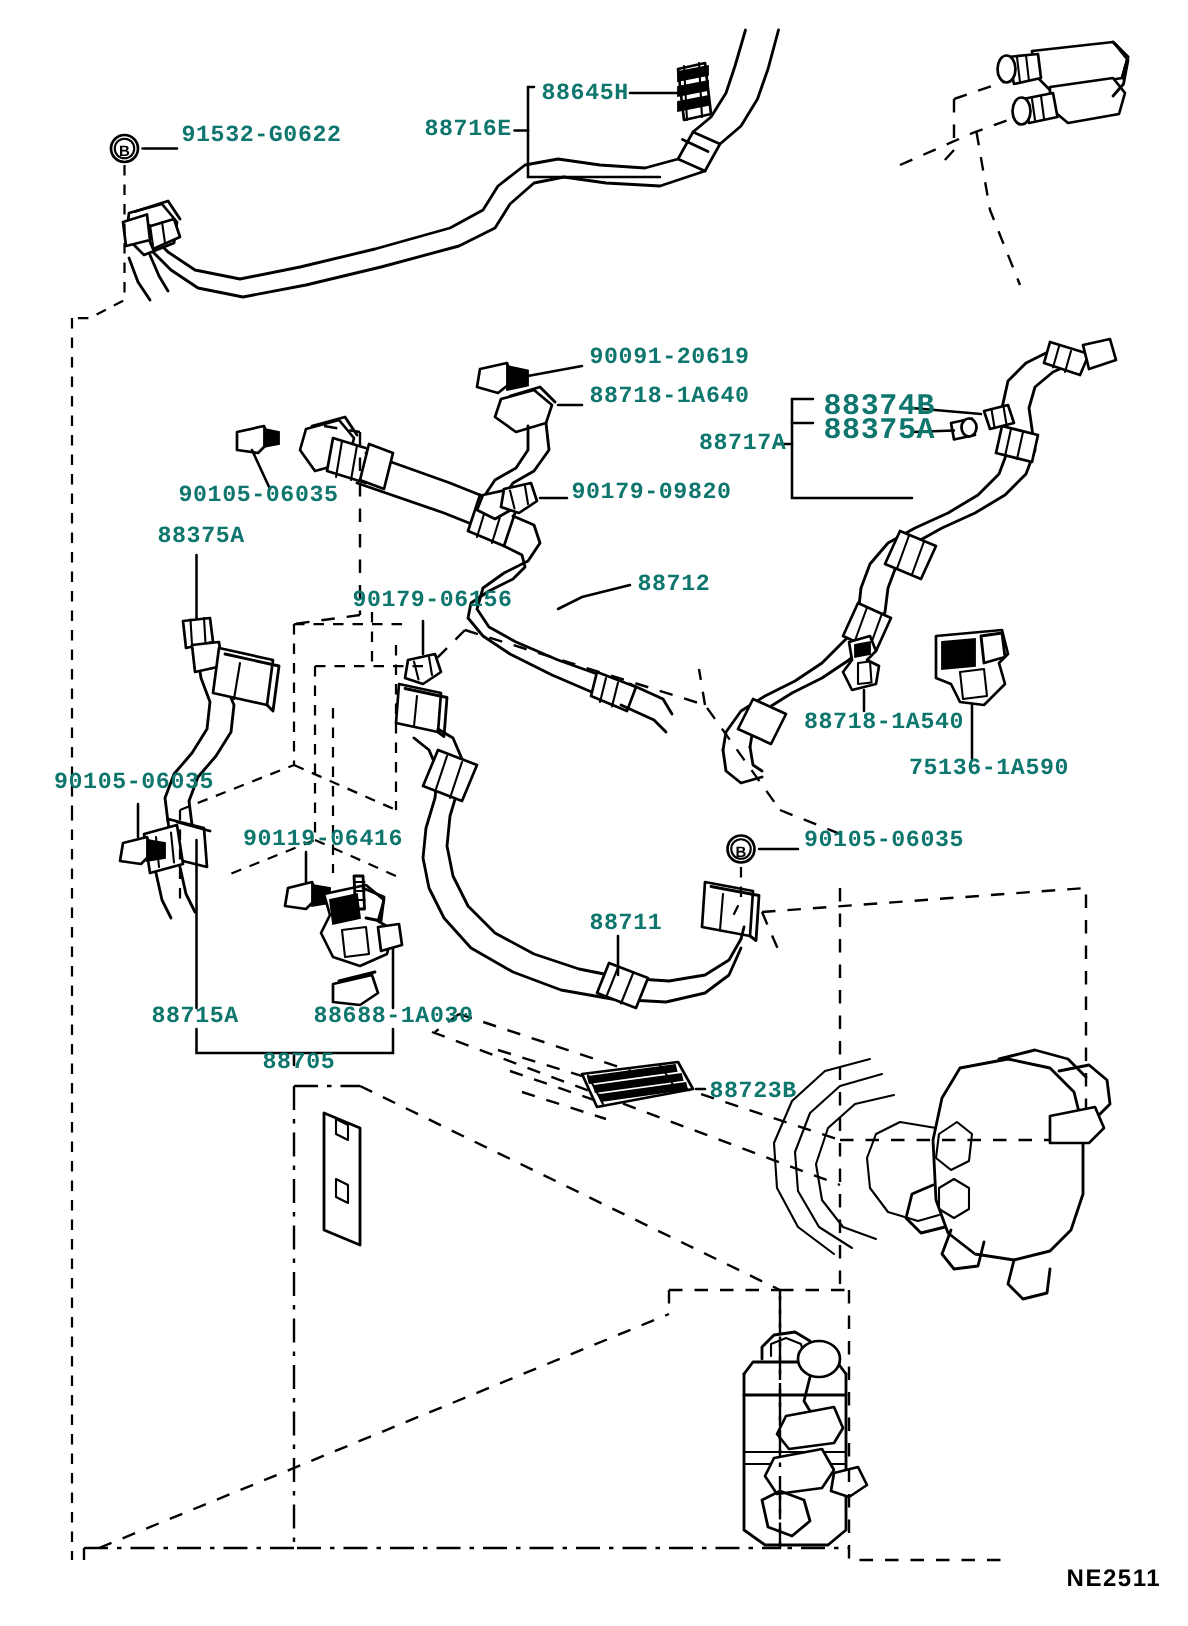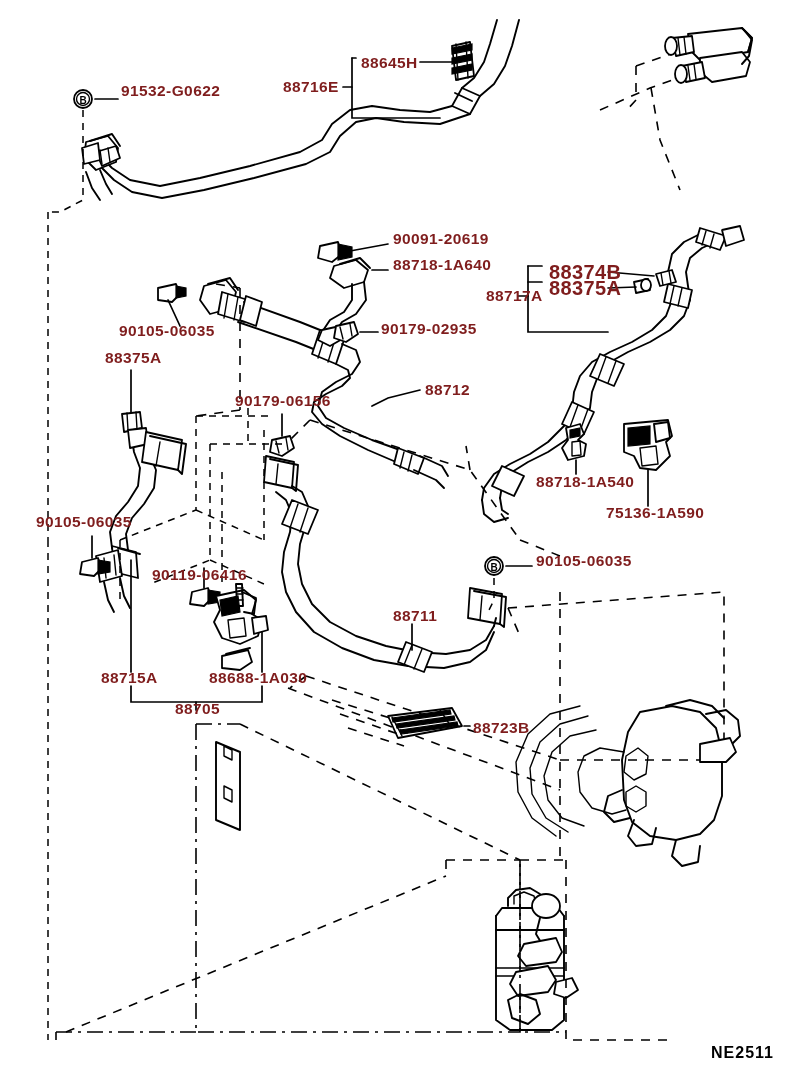--- a/index.html
+++ b/index.html
@@ -9,26 +9,26 @@
     font-family:"Liberation Sans", sans-serif;
     color:#000;
     overflow:hidden;
     position:relative;
   }
   #sheet{position:absolute;left:0;top:0;width:792px;height:1084px;}
   svg#diagram{position:absolute;left:0;top:0;width:792px;height:1084px;display:block;}
 
   .lbl{
     position:absolute;
-    font-family:Liberation Sans, sans-serif;
+    font-family:Liberation Mono, monospace;
     font-size:15.5px;
     font-weight:700;
     letter-spacing:0.4px;
     white-space:nowrap;
-    color:#7f1d1d;
+    color:#0f766e;
     line-height:1;
   }
   .lbl.small{font-size:20px;}
   .sheetcode{
     position:absolute;
     right:18px;bottom:22px;
     font-size:16px;font-weight:700;letter-spacing:1px;
     font-family:"Liberation Sans", sans-serif;
   }
 </style>
@@ -409,31 +409,31 @@
 
 </svg>
 
 <span class="lbl" style="left:121px;top:83px;">91532-G0622</span>
 <span class="lbl" style="left:361px;top:55px;">88645H</span>
 <span class="lbl" style="left:283px;top:79px;">88716E</span>
 <span class="lbl" style="left:393px;top:231px;">90091-20619</span>
 <span class="lbl" style="left:393px;top:257px;">88718-1A640</span>
 <span class="lbl small" style="left:549px;top:262px;">88374B</span>
 <span class="lbl small" style="left:549px;top:278px;">88375A</span>
-<span class="lbl" style="left:486px;top:288px;">88717A</span>
-<span class="lbl" style="left:381px;top:321px;">90179-02935</span>
+<span class="lbl" style="left:466px;top:288px;">88717A</span>
+<span class="lbl" style="left:381px;top:321px;">90179-09820</span>
 <span class="lbl" style="left:119px;top:323px;">90105-06035</span>
 <span class="lbl" style="left:105px;top:350px;">88375A</span>
 <span class="lbl" style="left:425px;top:382px;">88712</span>
 <span class="lbl" style="left:235px;top:393px;">90179-06156</span>
 <span class="lbl" style="left:536px;top:474px;">88718-1A540</span>
 <span class="lbl" style="left:606px;top:505px;">75136-1A590</span>
 <span class="lbl" style="left:36px;top:514px;">90105-06035</span>
 <span class="lbl" style="left:536px;top:553px;">90105-06035</span>
-<span class="lbl" style="left:152px;top:552px;margin-top:15px;">90119-06416</span>
+<span class="lbl" style="left:162px;top:552px;">90119-06416</span>
 <span class="lbl" style="left:393px;top:608px;">88711</span>
 <span class="lbl" style="left:101px;top:670px;">88715A</span>
 <span class="lbl" style="left:209px;top:670px;">88688-1A030</span>
 <span class="lbl" style="left:175px;top:701px;">88705</span>
 <span class="lbl" style="left:473px;top:720px;">88723B</span>
 
 <span class="sheetcode">NE2511</span>
 
 </div>
 

